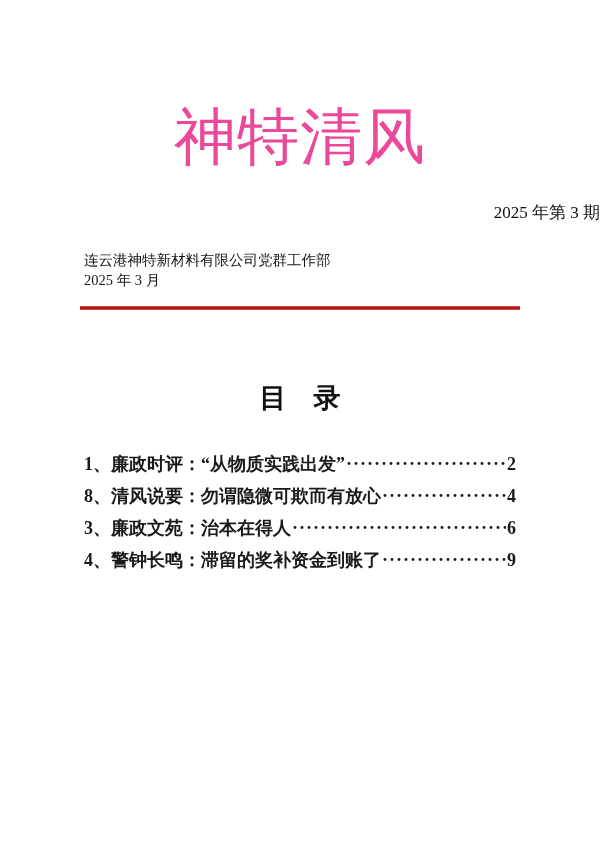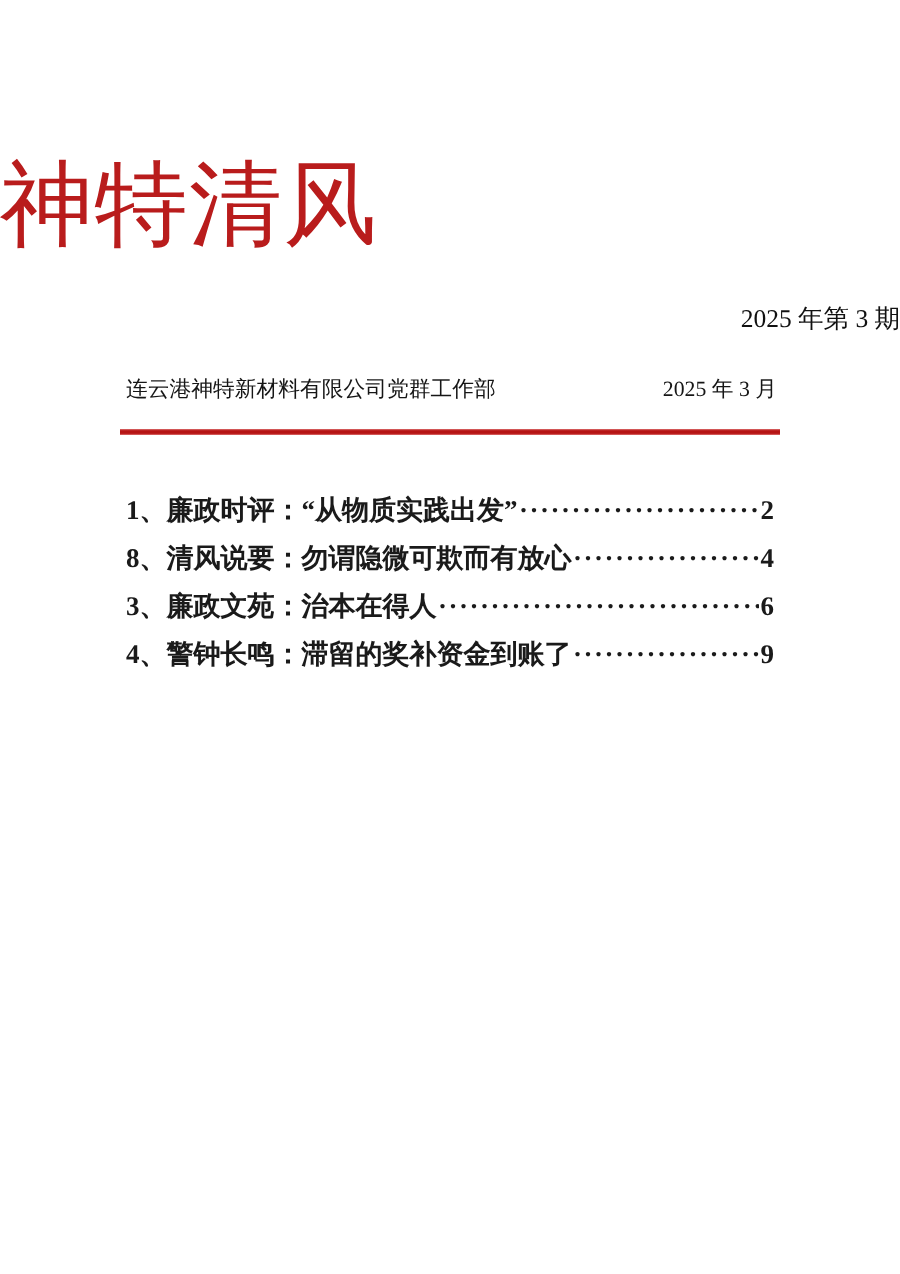--- a/index.html
+++ b/index.html
@@ -12,43 +12,44 @@
     overflow: hidden;
   }
   .page {
     position: relative;
     width: 600px;
     height: 849px;
     background: #ffffff;
   }
   .masthead-title {
     margin-top: 100px;
-    text-align: left;
+    text-align: center;
     font-size: 62px;
     line-height: 1.2;
     font-weight: 400;
-    color: #b91c1c;
+    color: #ec4899;
     letter-spacing: 1px;
     white-space: nowrap;
   }
   .issue-line {
     margin-top: 28px;
     text-align: right;
     font-size: 17px;
     line-height: 22px;
     color: #111111;
   }
   .publisher-row {
     margin: 26px 82px 1px 84px;
     display: flex;
     justify-content: space-between;
     align-items: baseline;
     font-size: 14.5px;
     line-height: 20px;
     color: #161616;
+    flex-direction: column;
   }
   .rule {
     margin: 16px 80px 0 80px;
     height: 4px;
     background: linear-gradient(to bottom, #dd7070 0%, #b61414 30%, #b61414 72%, #dd7070 100%);
   }
   .toc-title {
     margin-top: 72px;
     text-align: center;
     font-size: 27px;
@@ -89,20 +90,21 @@
 
   <div class="issue-line">2025 年第 3 期</div>
 
   <div class="publisher-row">
     <span>连云港神特新材料有限公司党群工作部</span>
     <span>2025 年 3 月</span>
   </div>
 
   <div class="rule"></div>
 
+  <div class="toc-title">目　录</div>
 
   <div class="toc-list">
     <div class="toc-item">
       <span class="label">1、廉政时评：“从物质实践出发”</span>
       <span class="leader">························································································································</span>
       <span class="pageno">2</span>
     </div>
     <div class="toc-item">
       <span class="label">8、清风说要：勿谓隐微可欺而有放心</span>
       <span class="leader">························································································································</span>

